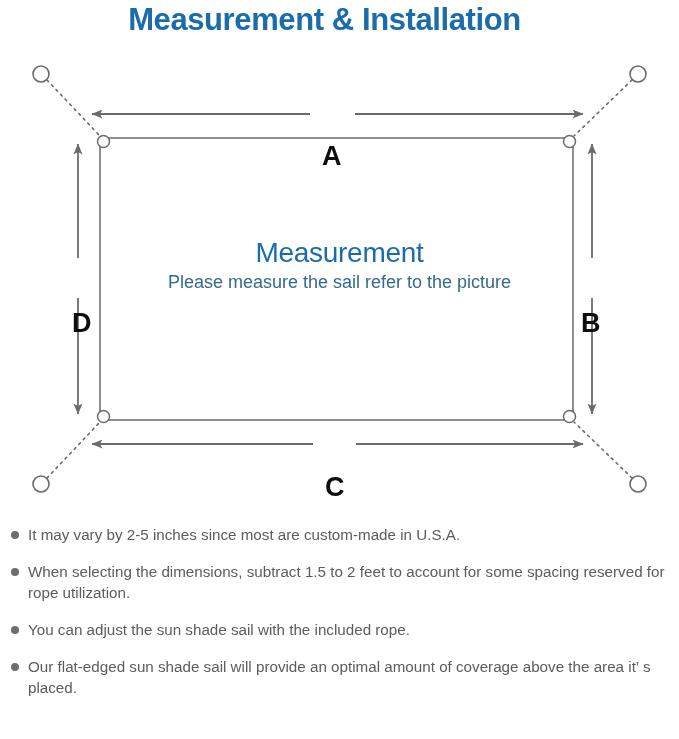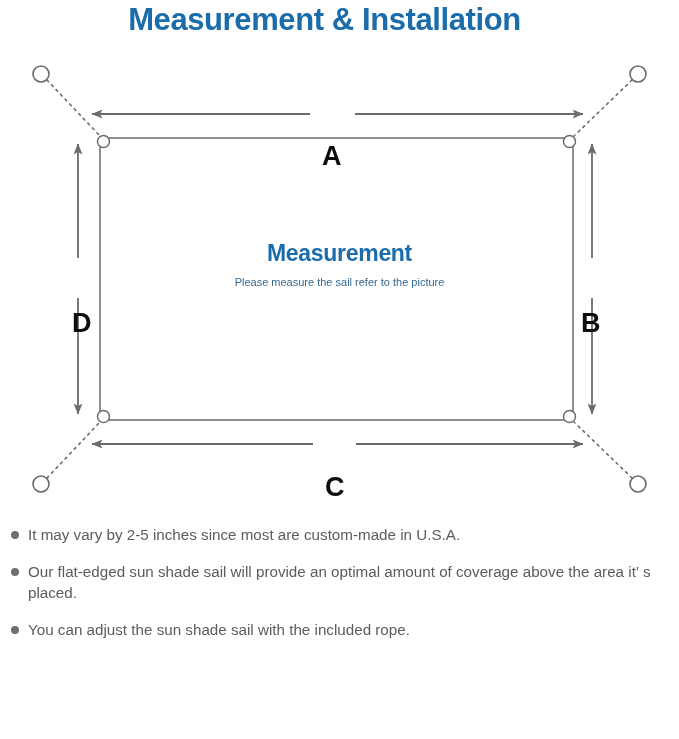--- a/index.html
+++ b/index.html
@@ -35,28 +35,28 @@
 
   
   .center-block{
     position:absolute;
     left:0;top:238px;
     width:679px;
     text-align:center;
     pointer-events:none;
   }
   .center-title{
-    font-size:23px;
-    font-weight:bold;
+    font-size:28px;
+    font-weight:normal;
     color:#1b6cab;
     letter-spacing:-0.3px;
     line-height:30px;
   }
   .center-sub{
-    font-size:11px;
+    font-size:18px;
     color:#36698f;
     line-height:22px;
     margin-top:3px;
   }
 
   
   .dim{
     position:absolute;
     font-size:27px;
     font-weight:bold;
@@ -159,21 +159,25 @@
     <div class="center-sub">Please measure the sail refer to the picture</div>
   </div>
 
   <div class="bullets">
     <div class="bullet-row">
       <span class="bullet-dot"></span>
       <span class="bullet-text">It may vary by 2-5 inches since most are custom-made in U.S.A.</span>
     </div>
     <div class="bullet-row">
       <span class="bullet-dot"></span>
-      <span class="bullet-text">Our flat-edged sun shade sail will provide an optimal amount of coverage above the area it’ s placed.</span>
+      <span class="bullet-text">When selecting the dimensions, subtract 1.5 to 2 feet to account for some spacing reserved for rope utilization.</span>
     </div>
     <div class="bullet-row">
       <span class="bullet-dot"></span>
       <span class="bullet-text">You can adjust the sun shade sail with the included rope.</span>
+    </div>
+    <div class="bullet-row">
+      <span class="bullet-dot"></span>
+      <span class="bullet-text">Our flat-edged sun shade sail will provide an optimal amount of coverage above the area it’ s placed.</span>
     </div>
   </div>
 
 </div>
 
 </body></html>

